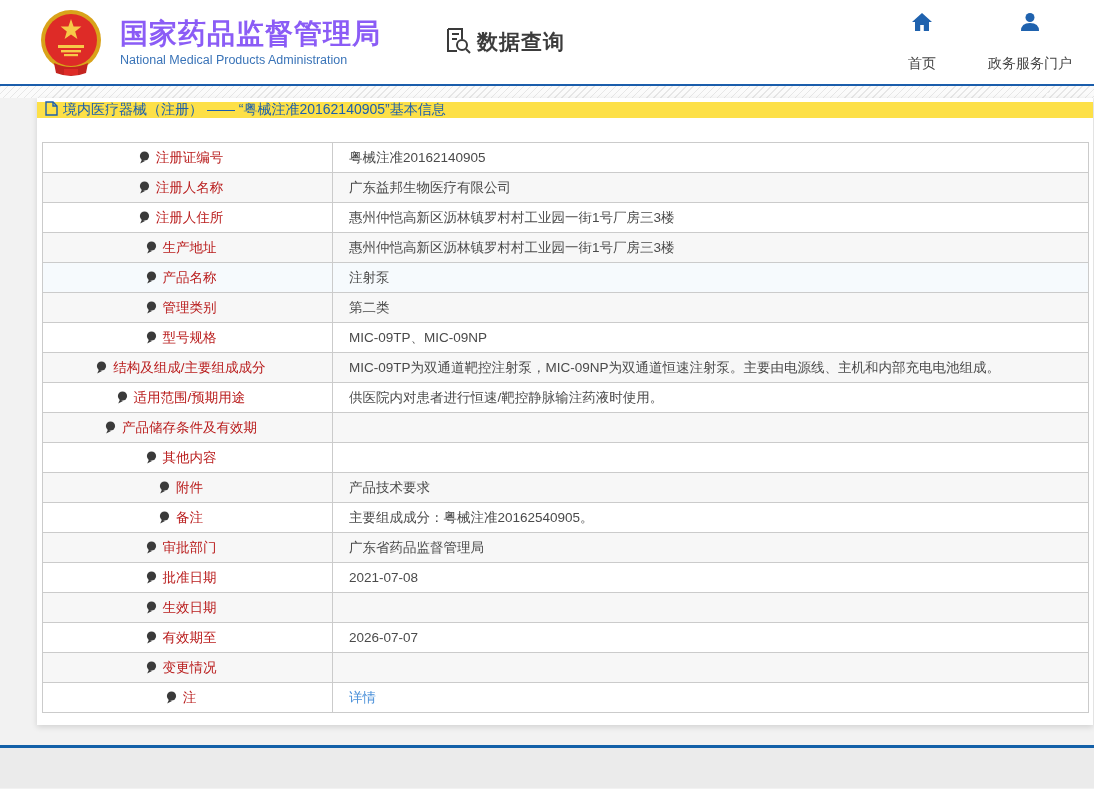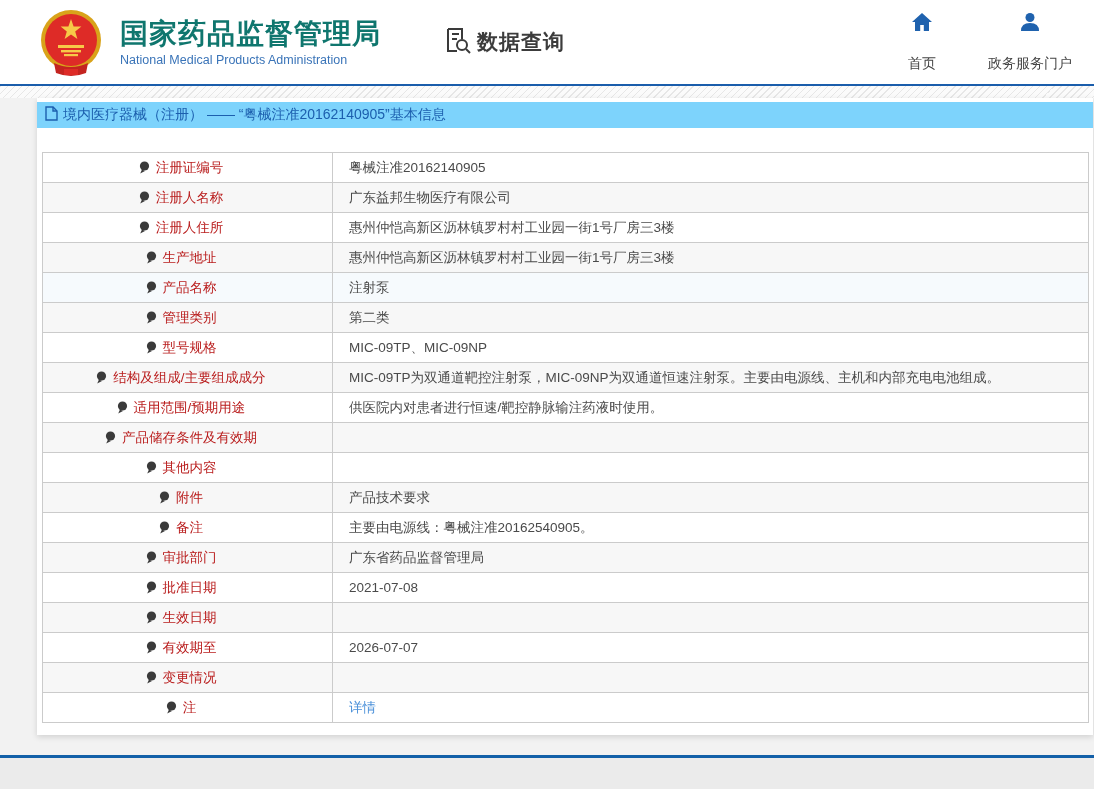--- a/index.html
+++ b/index.html
@@ -12,21 +12,21 @@
   
   .header {
     height:86px; background:#ffffff;
     border-bottom:2px solid #1a5dab;
     display:flex; align-items:center;
     padding:0 22px 0 34px;
   }
   .logo { width:74px; height:70px; flex:0 0 auto; }
   .title-block { margin-left:12px; }
   .site-title {
-    color:#0f766e; font-size:28px; font-weight:bold; letter-spacing:1px; line-height:32px;
+    color:#8b5cf6; font-size:28px; font-weight:bold; letter-spacing:1px; line-height:32px;
   }
   .site-subtitle { color:#3a74b8; font-size:12.5px; margin-top:3px; }
   .data-query {
     margin-left:62px; display:flex; align-items:center; cursor:pointer;font-weight:bold;
   }
   .data-query-label { color:#3c3c3c; font-size:21px; margin-left:6px; letter-spacing:1px; }
   .header-nav { margin-left:auto; display:flex; gap:42px; }
   .nav-item {
     display:flex; flex-direction:column; align-items:center; gap:20px;
     cursor:pointer; font-size:14px; color:#444; min-width:48px;
@@ -36,21 +36,21 @@
     height:12px; background:#fbfbfb;
     background-image:repeating-linear-gradient(135deg,#e7e7e7 0 1px,transparent 1px 5px);
   }
   
   .card {
     width:1056px; margin:0 0 20px 37px; background:#ffffff;
     padding:4px 0 12px 0;
     box-shadow:0 2px 6px rgba(0,0,0,0.14);
   }
   .breadcrumb-bar {
-    height:26px; background:#7dd3fc; display:flex; align-items:center;
+    height:16px; background:#fde047; display:flex; align-items:center;
     padding-left:8px; margin:0;
   }
   .breadcrumb-text { color:#1c5fae; font-size:14px; margin-left:5px; }
   
   table.info-table {
     border-collapse:collapse; margin:24px 4px 0 5px;
     width:calc(100% - 9px); table-layout:fixed;
   }
   table.info-table tr { background:#ffffff; }
   table.info-table tr:nth-child(even) { background:#f7f7f7; }
@@ -333,21 +333,21 @@
     <th class="label-cell">
       <span class="note-icon" hidden="">
         <svg width="11" height="13" viewBox="0 0 11 13">
           <circle cx="5.5" cy="5" r="4.6" fill="#3a3a3a"></circle>
           <path d="M3 8.5 L1.2 12.5 L6 10 Z" fill="#3a3a3a"></path>
         </svg>
       </span>
       <span class="label-text">备注</span>
     </th>
     <td class="value-cell">
-      <span class="value-text">主要由电源线：粤械注准20162540905。</span>
+      <span class="value-text">主要组成成分：粤械注准20162540905。</span>
       
     </td>
   </tr>
 
   <tr>
     <th class="label-cell">
       <span class="note-icon" hidden="">
         <svg width="11" height="13" viewBox="0 0 11 13">
           <circle cx="5.5" cy="5" r="4.6" fill="#3a3a3a"></circle>
           <path d="M3 8.5 L1.2 12.5 L6 10 Z" fill="#3a3a3a"></path>

